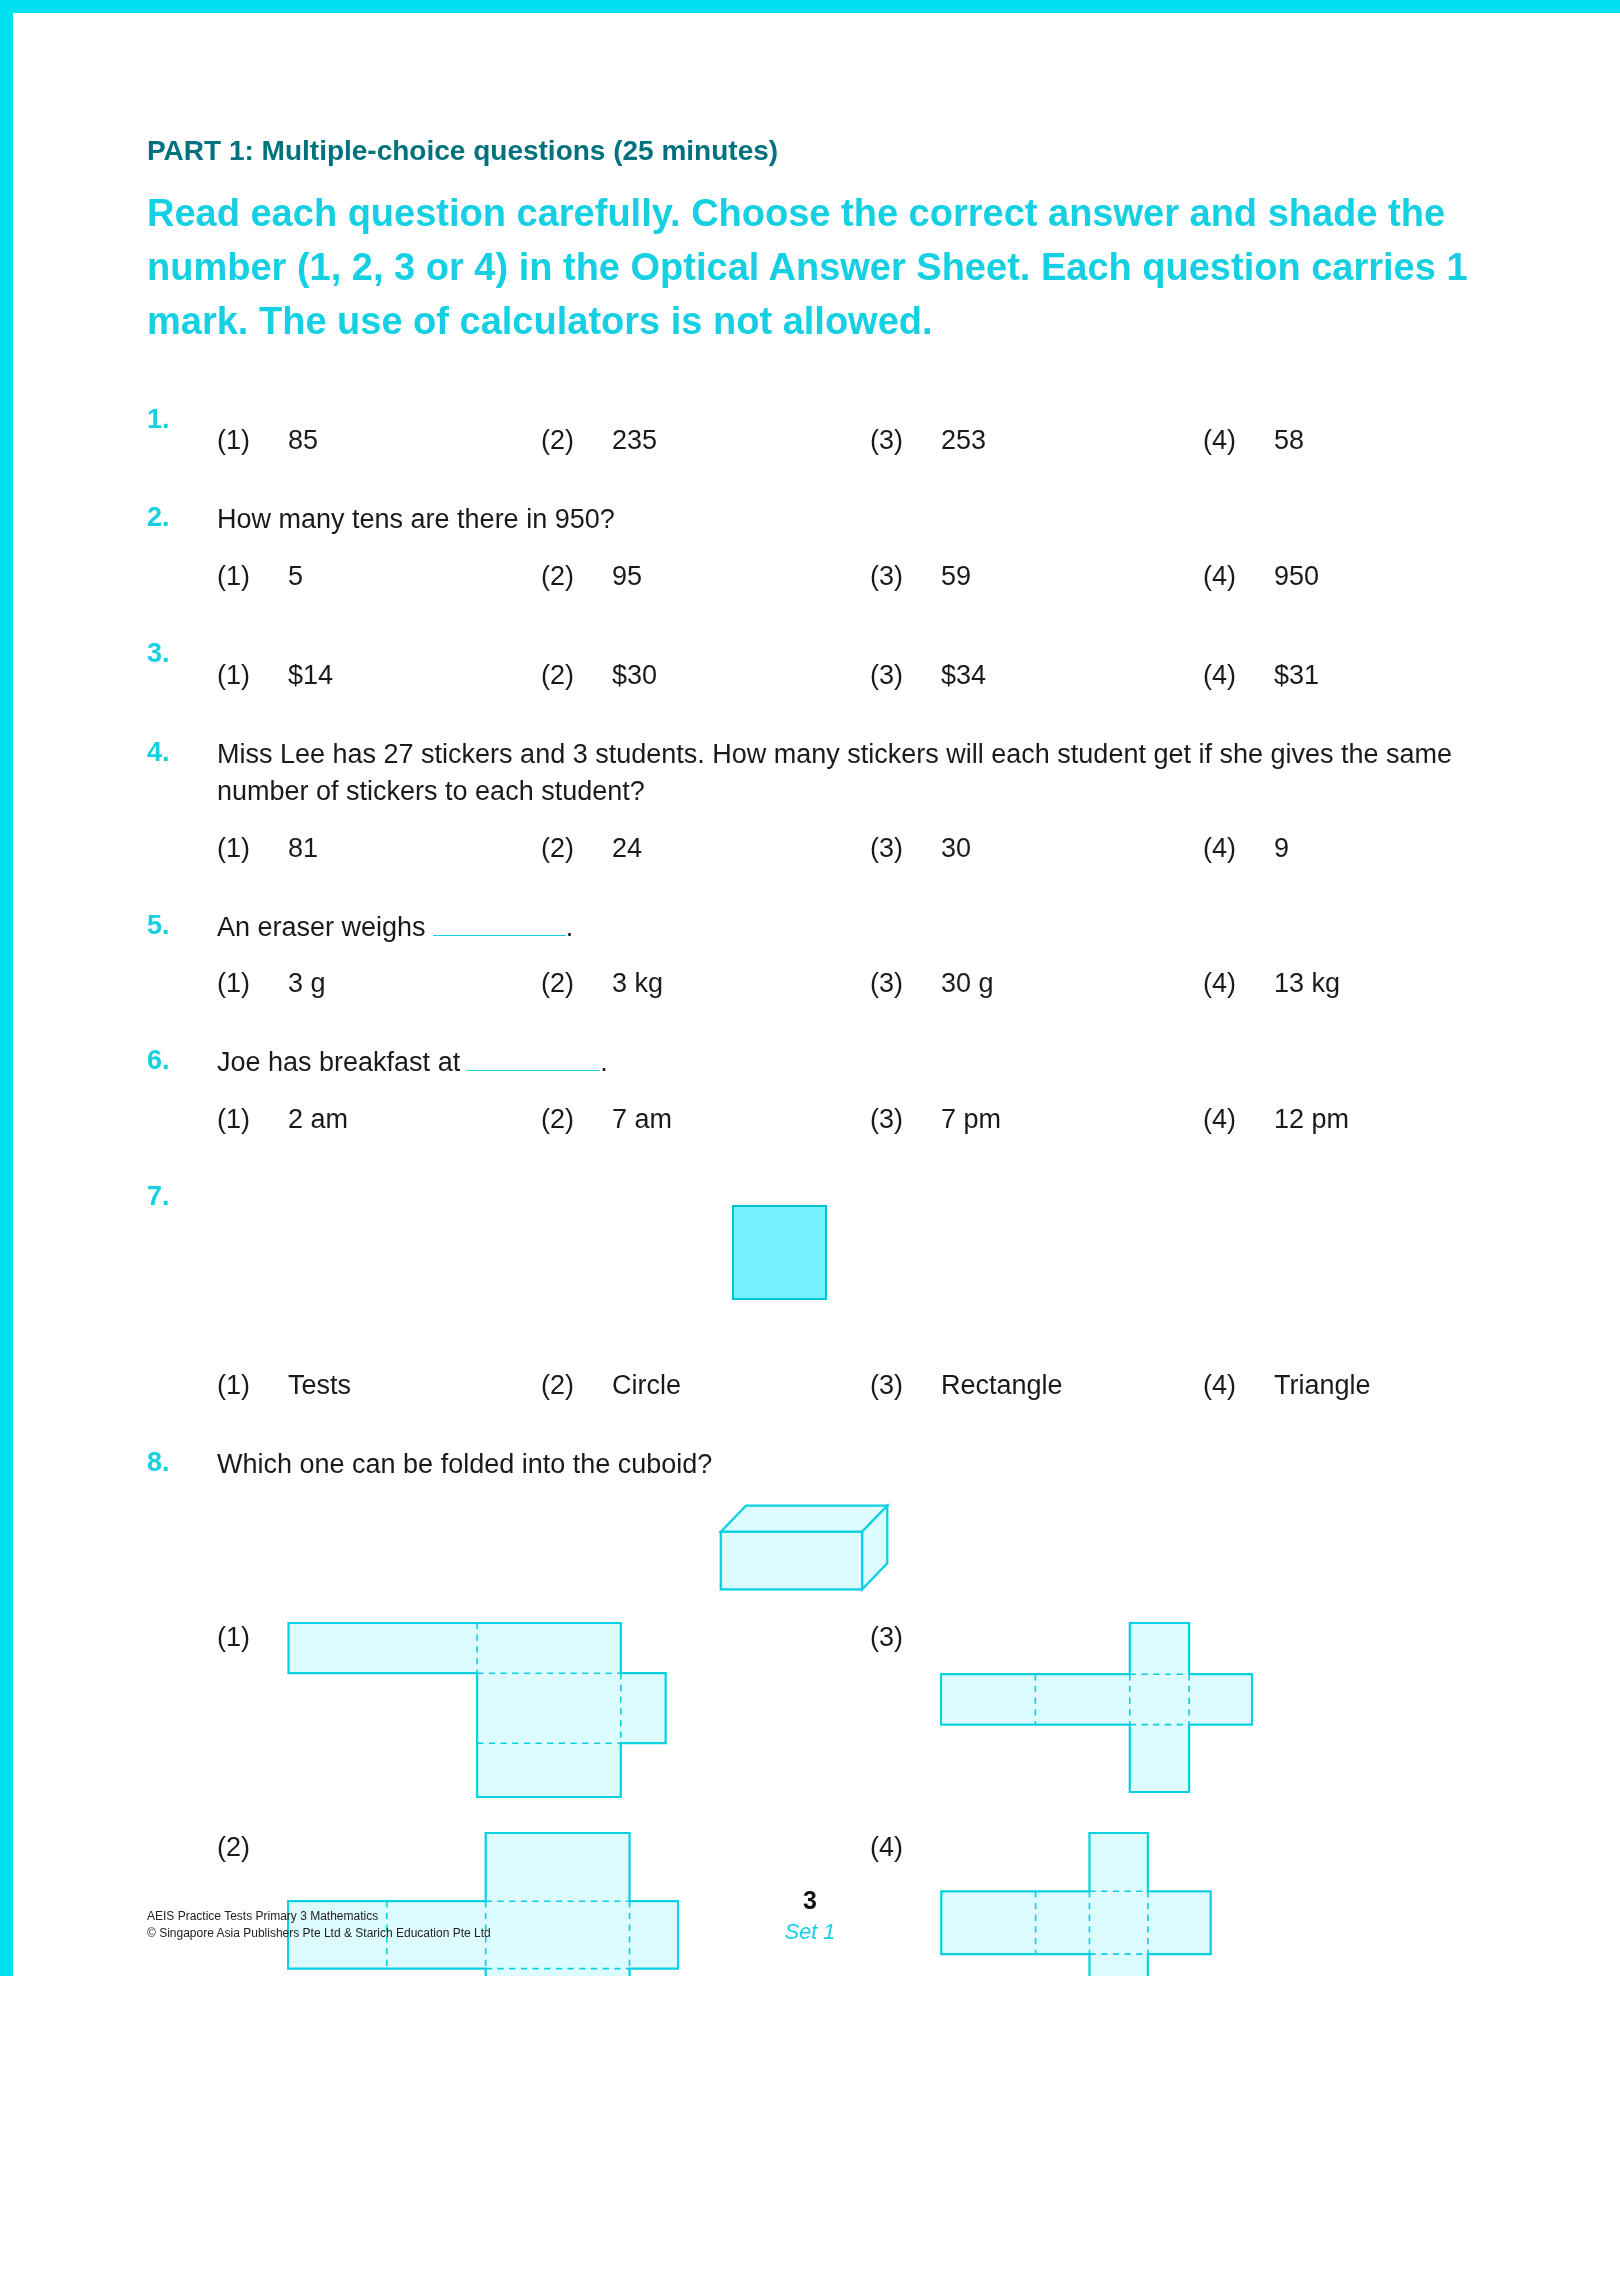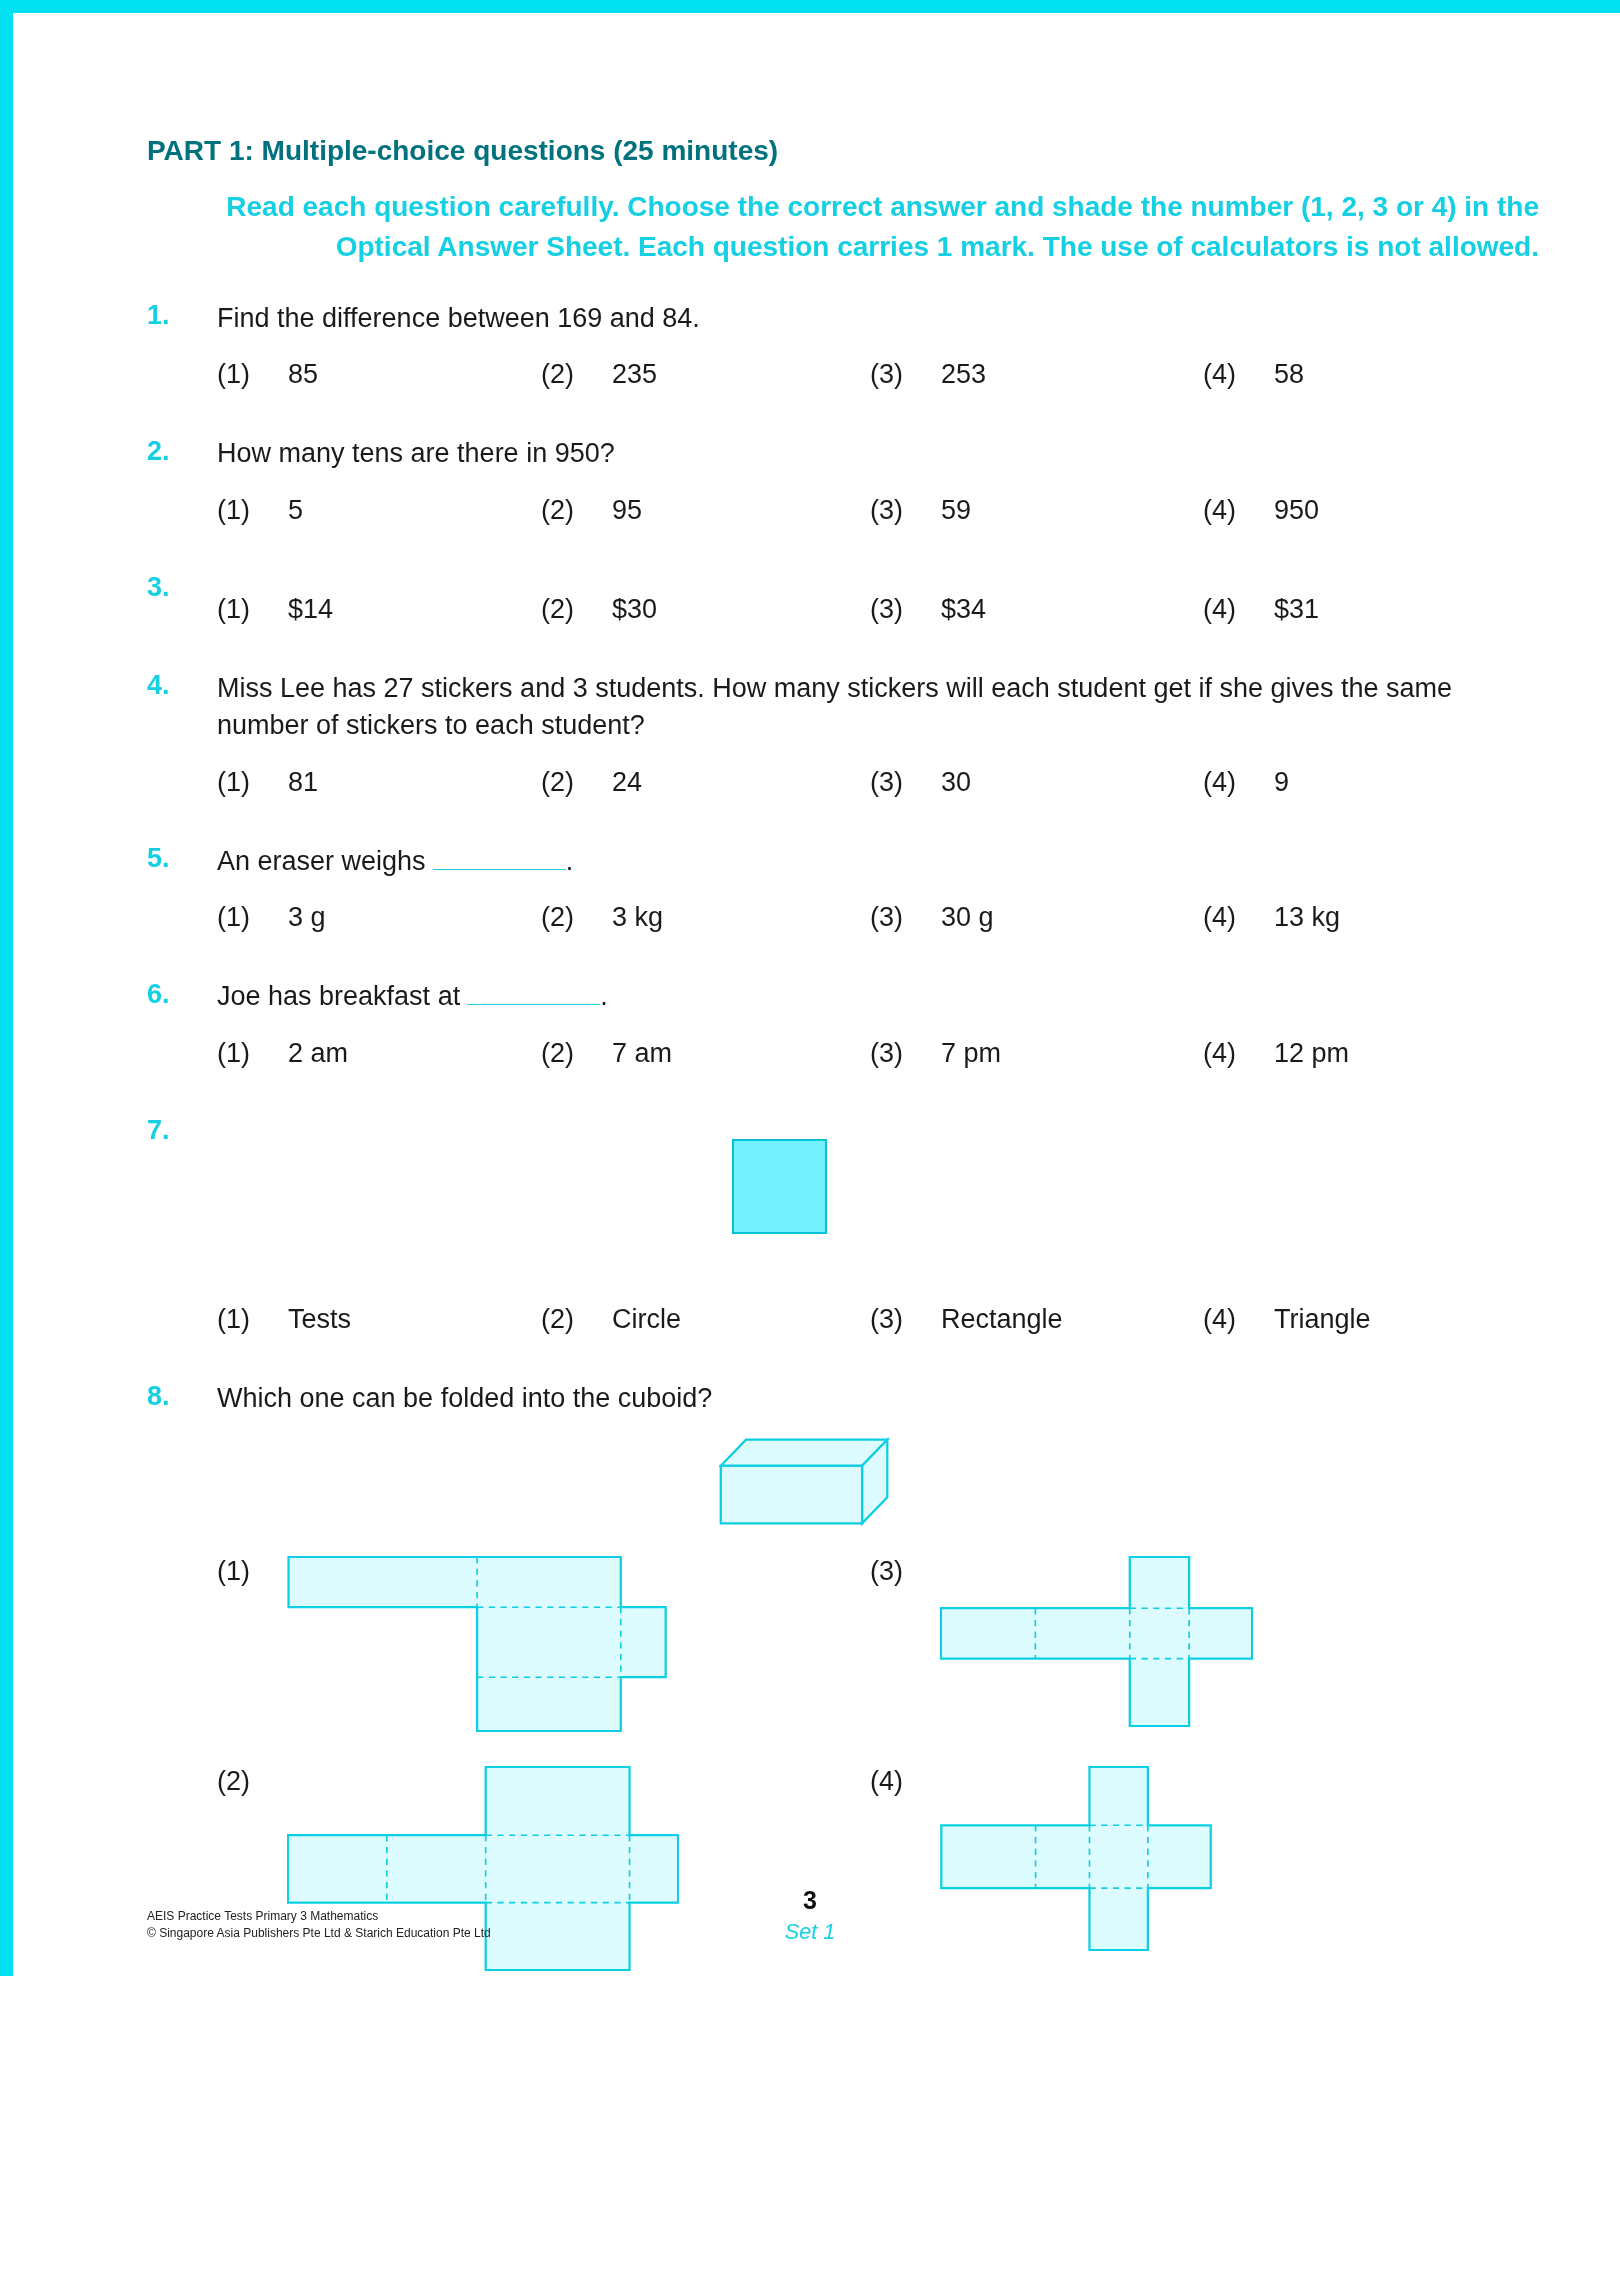--- a/index.html
+++ b/index.html
@@ -6,21 +6,21 @@
   html,body { background:#ffffff; }
   body { font-family:"Liberation Sans", sans-serif; color:#1a1a1a; }
   .page { position:relative; width:1620px; height:1976px; background:#ffffff; overflow:hidden; }
 
   .stripe-top  { position:absolute; top:0; left:0; width:100%; height:12.6px; background:#00e0f0; }
   .stripe-left { position:absolute; top:0; left:0; width:12.6px; height:100%; background:#00e0f0; }
 
   .content { position:absolute; left:147px; top:135px; width:1392px; }
 
   .part-title { color:#00727e; font-weight:bold; font-size:28px; margin-bottom:20px; }
-  .instructions { color:#15cfe3; font-weight:bold; font-size:28px; line-height:1.42; margin-bottom:33px;text-align:right; }
+  .instructions { color:#15cfe3; font-weight:bold; font-size:38px; line-height:1.42; margin-bottom:54px; }
 
   .question { display:flex; margin-bottom:45px; }
   .qnum  { flex:none; width:70px; font-size:27px; font-weight:bold; color:#15cfe3; padding-top:0.9px; }
   .qbody { flex:1; }
   .qtext { font-size:27px; line-height:1.38; }
 
   .opts { display:grid; grid-template-columns:324px 329px 333px 1fr; margin-top:22.5px; font-size:27px; }
   .opt { display:flex; }
   .opt-label { flex:none; width:47px; }
   .opt-value { margin-left:24px; }
@@ -53,21 +53,20 @@
   <div class="stripe-left"></div>
 
   <div class="content">
 
     <div class="part-title">PART 1: Multiple-choice questions (25 minutes)</div>
     <div class="instructions">Read each question carefully. Choose the correct answer and shade the number (1, 2, 3 or 4) in the Optical Answer Sheet. Each question carries 1 mark. The use of calculators is not allowed.</div>
 
     <div class="question">
       <div class="qnum">1.</div>
       <div class="qbody">
-        <div class="qtext">Find the difference between 169 and 84.</div>
         <div class="opts">
           <div class="opt">
               <span class="opt-label">(1)</span>
               <span class="opt-value">85</span>
             </div>
           <div class="opt">
               <span class="opt-label">(2)</span>
               <span class="opt-value">235</span>
             </div>
           <div class="opt">

